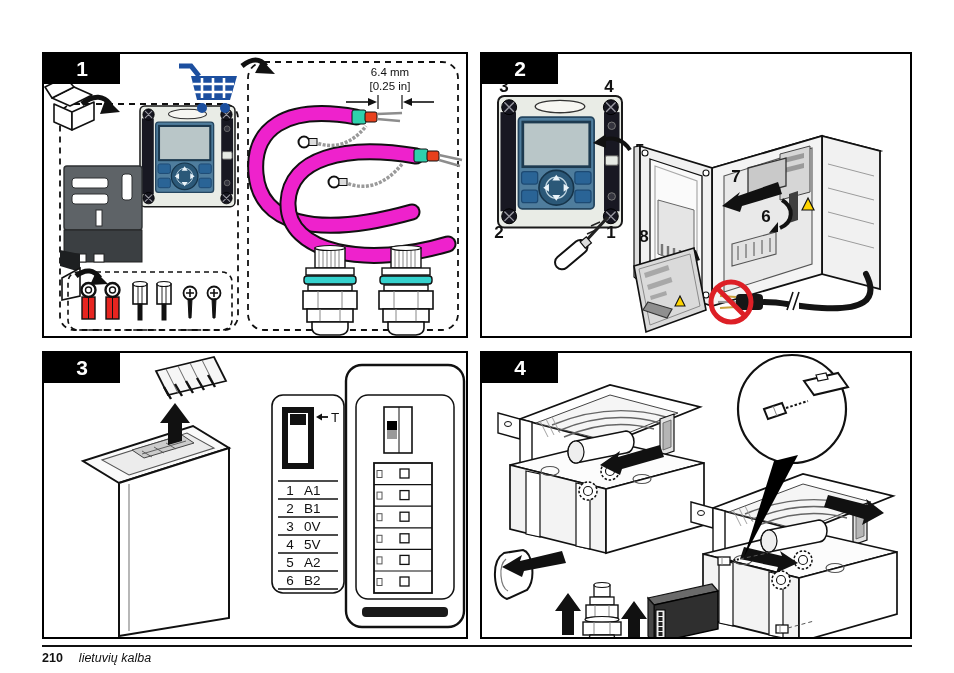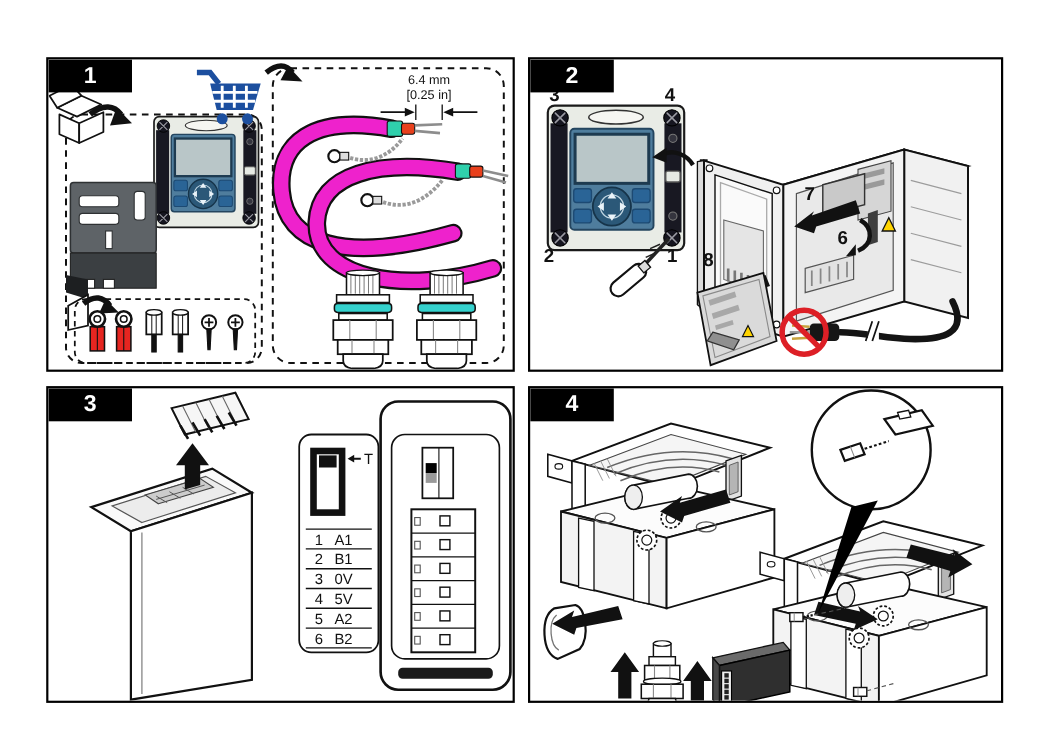--- a/index.html
+++ b/index.html
@@ -545,14 +545,17 @@
         <polygon points="322,28 356,20 366,34 332,42" fill="#fff" stroke="#111" stroke-width="2"></polygon>
         <polygon points="334,22 344,20 346,26 336,28" fill="#fff" stroke="#111" stroke-width="1.2"></polygon>
         <polygon points="282,56 300,50 304,60 286,66" fill="#fff" stroke="#111" stroke-width="2"></polygon>
         <line x1="291" y1="53" x2="295" y2="63" stroke="#888" stroke-width="1"></line>
         <line x1="304" y1="55" x2="326" y2="48" stroke="#111" stroke-width="2" stroke-dasharray="2.5 2"></line>
         <polygon points="292,108 316,102 262,204" fill="#000"></polygon>
       </g>
     </svg>
   </section>
 
+  <div class="footer">
+    <span class="pageno">210</span><span class="lang">lietuvių kalba</span>
+  </div>
 
 </div>
 
 </body></html>

